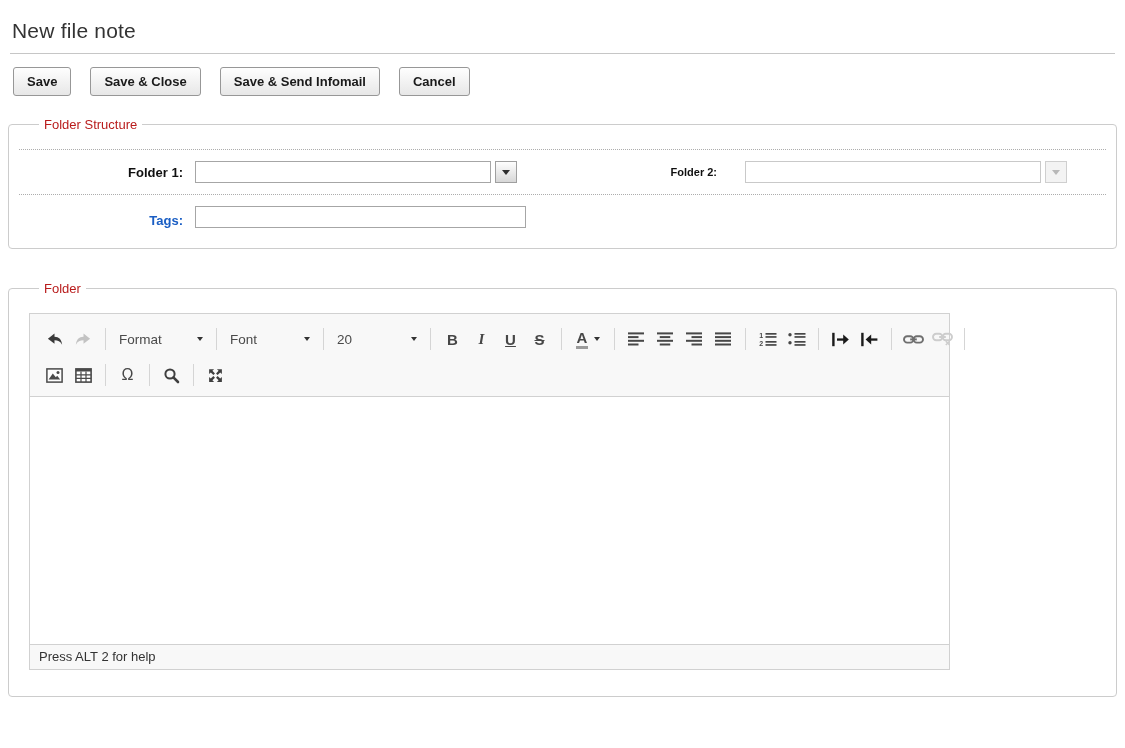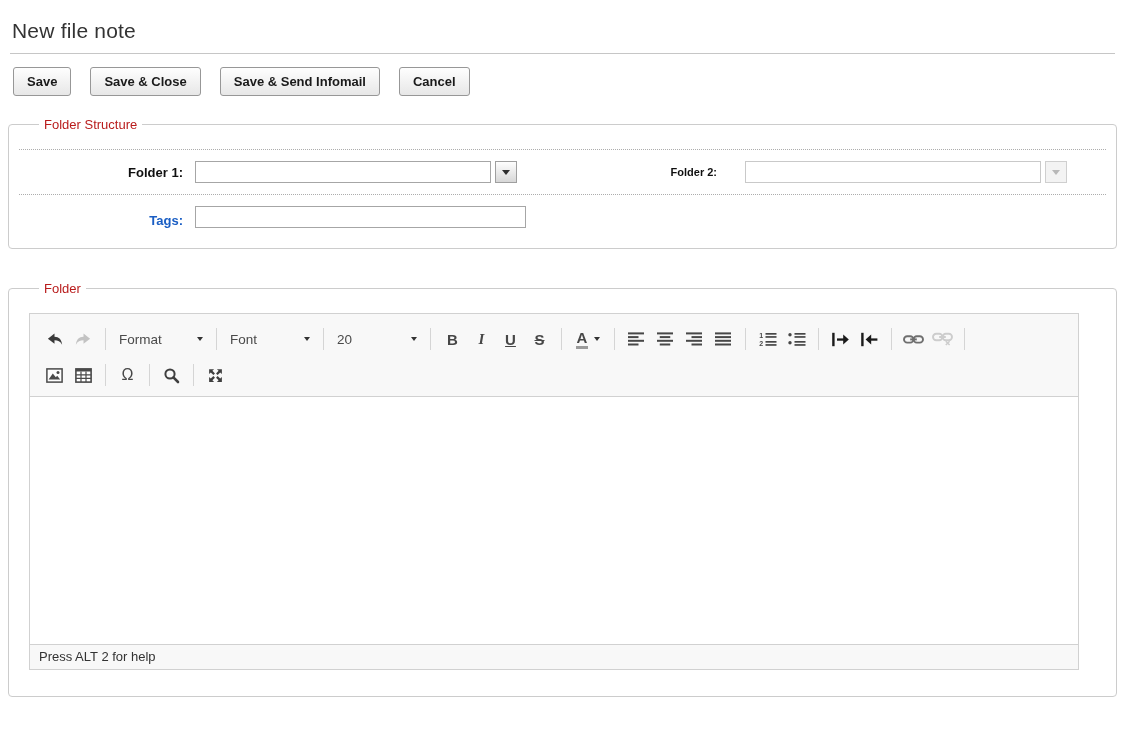--- a/index.html
+++ b/index.html
@@ -41,21 +41,21 @@
   .combo { display:flex; align-items:center; flex:none; }
   .combo input { width:296px; }
   .combo .dbtn { margin-left:4px; width:22px; height:22px; border:1px solid #9f9f9f;
     background:linear-gradient(#fefefe,#d7d7d7); display:flex; align-items:center; justify-content:center; cursor:pointer; }
   .tri { width:0; height:0; border-left:4px solid transparent; border-right:4px solid transparent; border-top:5px solid #2e2e2e; }
   .combo.disabled input { border-color:#c9c9c9; }
   .combo.disabled .dbtn { border-color:#cfcfcf; background:#f3f3f3; cursor:default; }
   .combo.disabled .tri { border-top-color:#b8b8b8; }
 
   
-  .editor { width:1050px; margin:11px 0 0 2px; border:1px solid #d1d1d1; background:#fff; }
+  .editor { width:921px; margin:11px 0 0 2px; border:1px solid #d1d1d1; background:#fff; }
   .toolbar { background:#f8f8f8; border-bottom:1px solid #d1d1d1; padding:6px 10px 4px; }
   .tb-row { display:flex; align-items:center; height:38px; }
   .tb-row.second { height:34px; }
   .tb-sep { width:1px; height:22px; background:#d5d5d5; margin:0 7px; flex:none; }
   .tb-btn { display:inline-flex; align-items:center; justify-content:center; min-width:27px; height:27px;
     margin:0 1px; color:#474747; cursor:pointer; flex:none; }
   .tb-btn.disabled { cursor:default; }
   .tb-btn svg { display:block; }
   .tb-select { display:inline-flex; align-items:center; justify-content:space-between; height:27px;
     padding:0 6px; font-size:13.5px; color:#4a4a4a; cursor:pointer; flex:none; }

